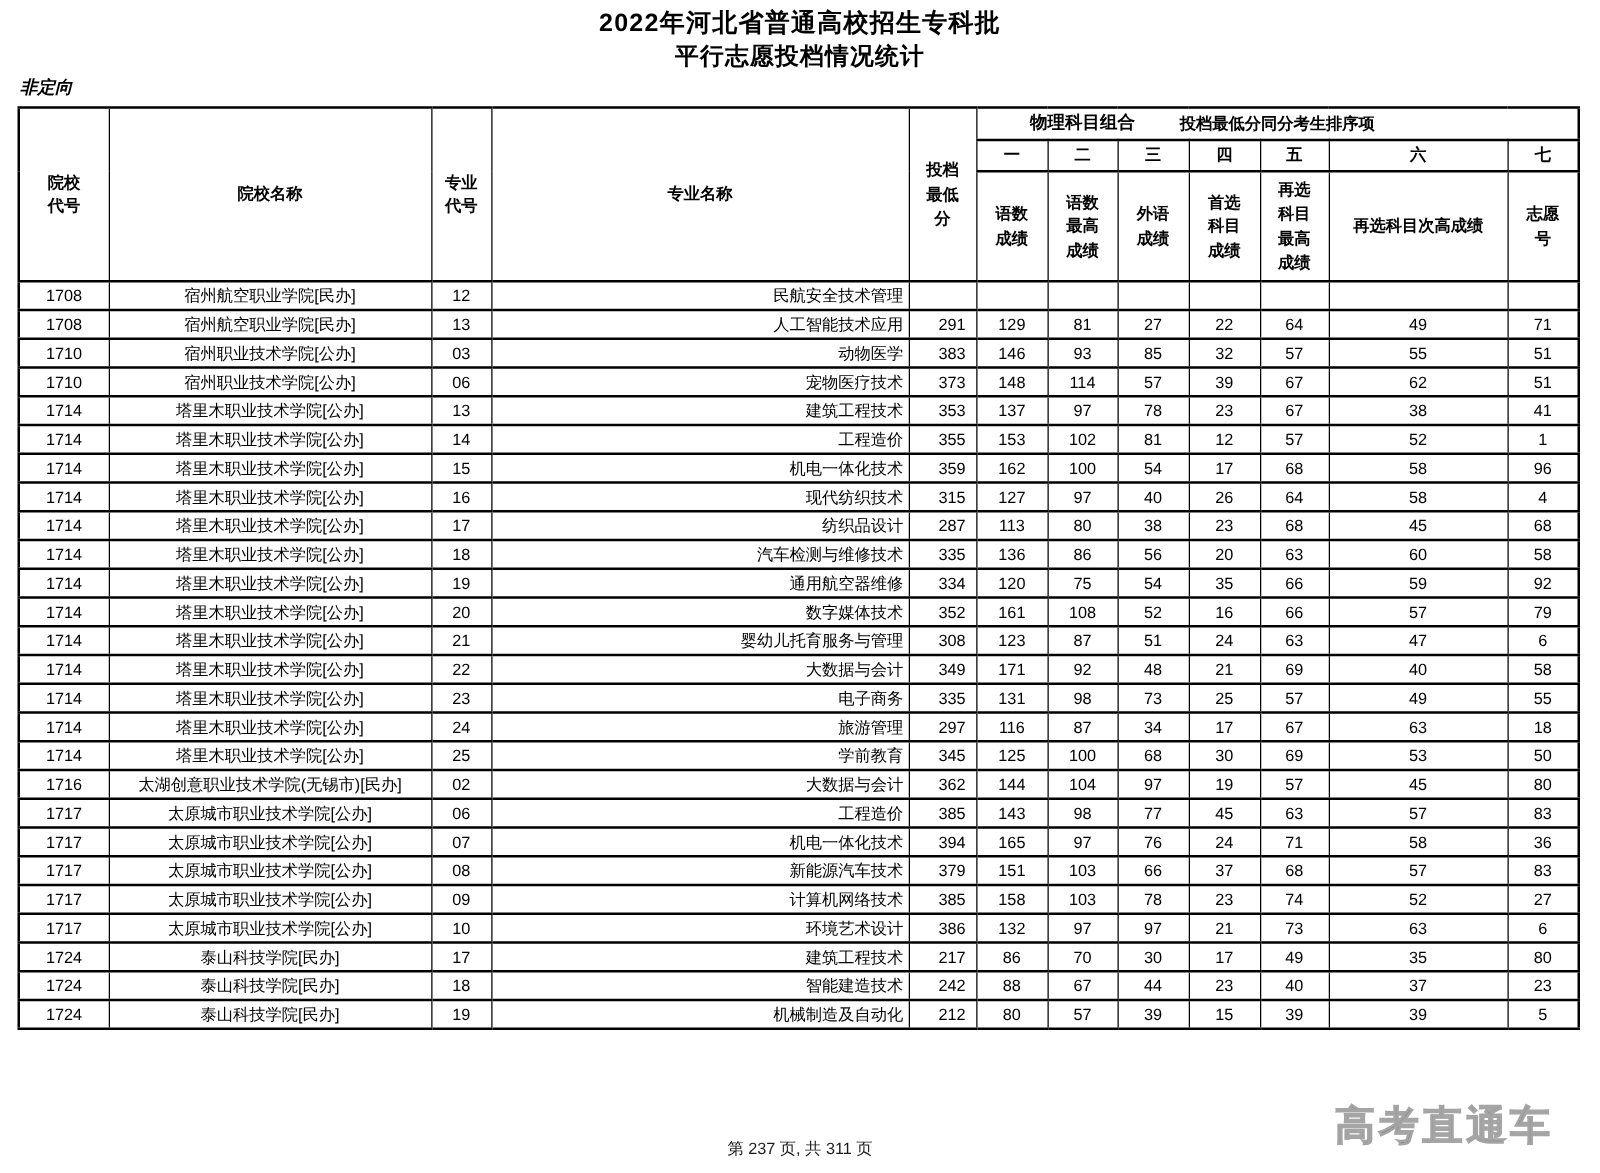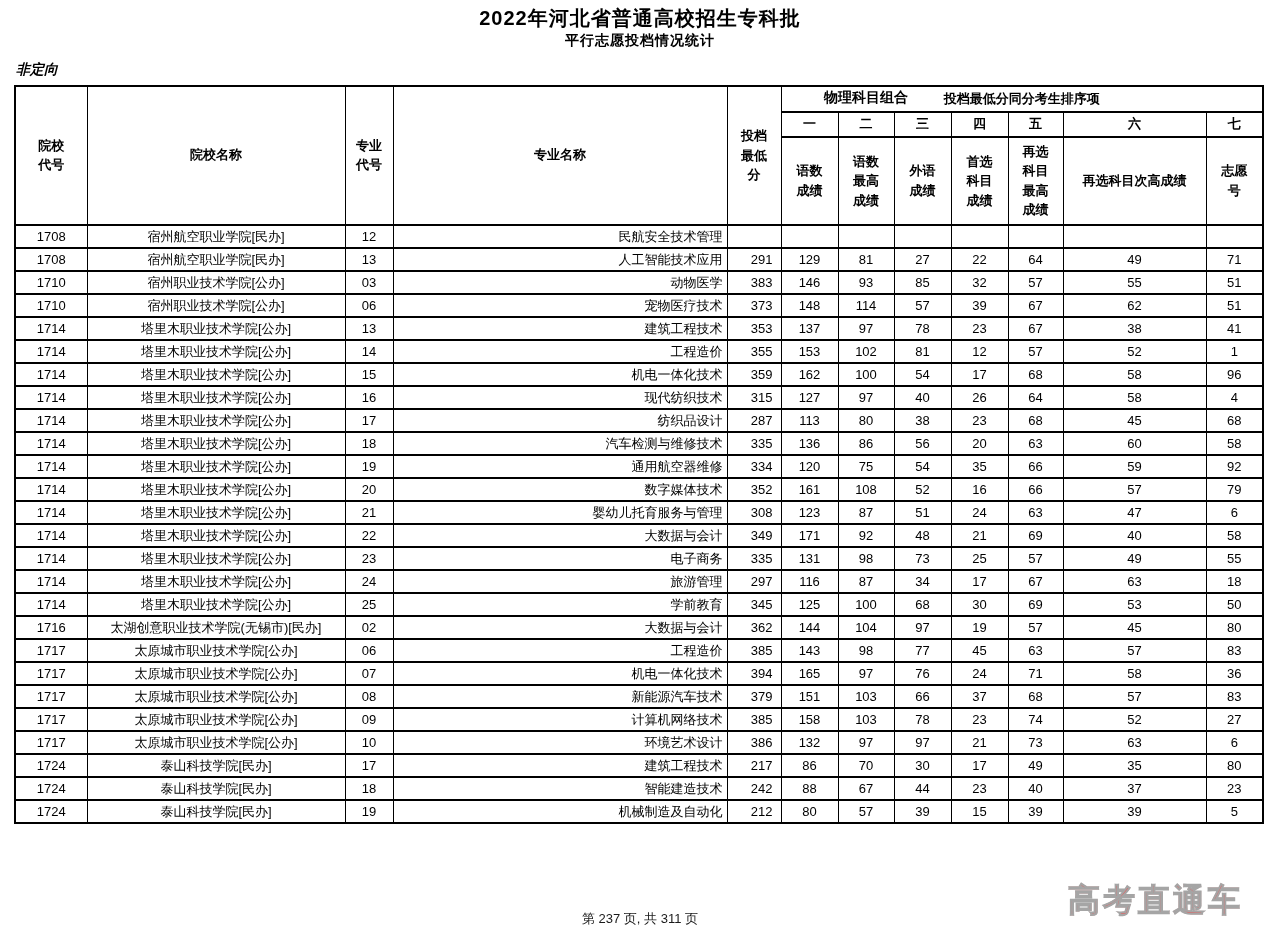--- a/index.html
+++ b/index.html
@@ -1,19 +1,19 @@
 <!DOCTYPE html>
 <html><head>
 <meta charset="utf-8">
 <style>
   html,body{margin:0;padding:0;background:#fff;}
   body{width:1280px;height:938px;font-family:"Liberation Sans","DejaVu Sans",sans-serif;color:#000;}
   .page{position:relative;width:1280px;height:938px;background:#fff;overflow:hidden;}
   .title1{position:absolute;top:5px;left:0;width:100%;text-align:center;font-size:20px;font-weight:bold;letter-spacing:1px;}
-  .title2{position:absolute;top:32px;left:0;width:100%;text-align:center;font-size:14px;font-weight:bold;letter-spacing:1px;}
+  .title2{position:absolute;top:32px;left:0;width:100%;text-align:center;font-size:19px;font-weight:bold;letter-spacing:1px;}
   .label-nondirect{position:absolute;left:16px;top:61px;font-size:14px;font-weight:bold;font-style:italic;}
   .label-physics{position:absolute;left:824px;top:61px;font-size:14px;font-weight:bold;margin-top:28px;}
   table.main{position:absolute;left:14px;top:85px;width:1248px;border-collapse:collapse;table-layout:fixed;}
   table.main th,table.main td{
     border:1px solid #000;border-top-width:2px;border-bottom-width:2px;
     font-size:13px;overflow:hidden;white-space:normal;
   }
   table.main{border:2px solid #000;}
   th{font-weight:bold;text-align:center;padding:1px 2px;vertical-align:middle;line-height:1.45;}
   td{padding:0 4px;vertical-align:middle;line-height:1.2;}
@@ -22,21 +22,21 @@
   tr.h-labels{height:88px;}
   tr.data{height:23px;}
   .c-center{text-align:center;}
   .c-left{text-align:right;padding-left:5px;}
   .c-right{text-align:right;padding-right:8px;}
   .w2{display:inline-block;width:2.35em;line-height:1.5;}
   .footer{position:absolute;top:910px;left:0;width:100%;text-align:center;font-size:13px;color:#1a1a1a;}
   .watermark{
     position:absolute;left:1068px;top:879px;z-index:5;
     font-size:32px;font-weight:bold;letter-spacing:3px;
-    color:#ef4444;-webkit-text-stroke:1px #9e9e9e;opacity:.92;
+    color:#737373;-webkit-text-stroke:1px #9e9e9e;opacity:.92;
     pointer-events:none;
     text-align:right;
   }
 </style>
 </head>
 <body>
 
 <div class="page">
 
   <div class="title1">2022年河北省普通高校招生专科批</div>

